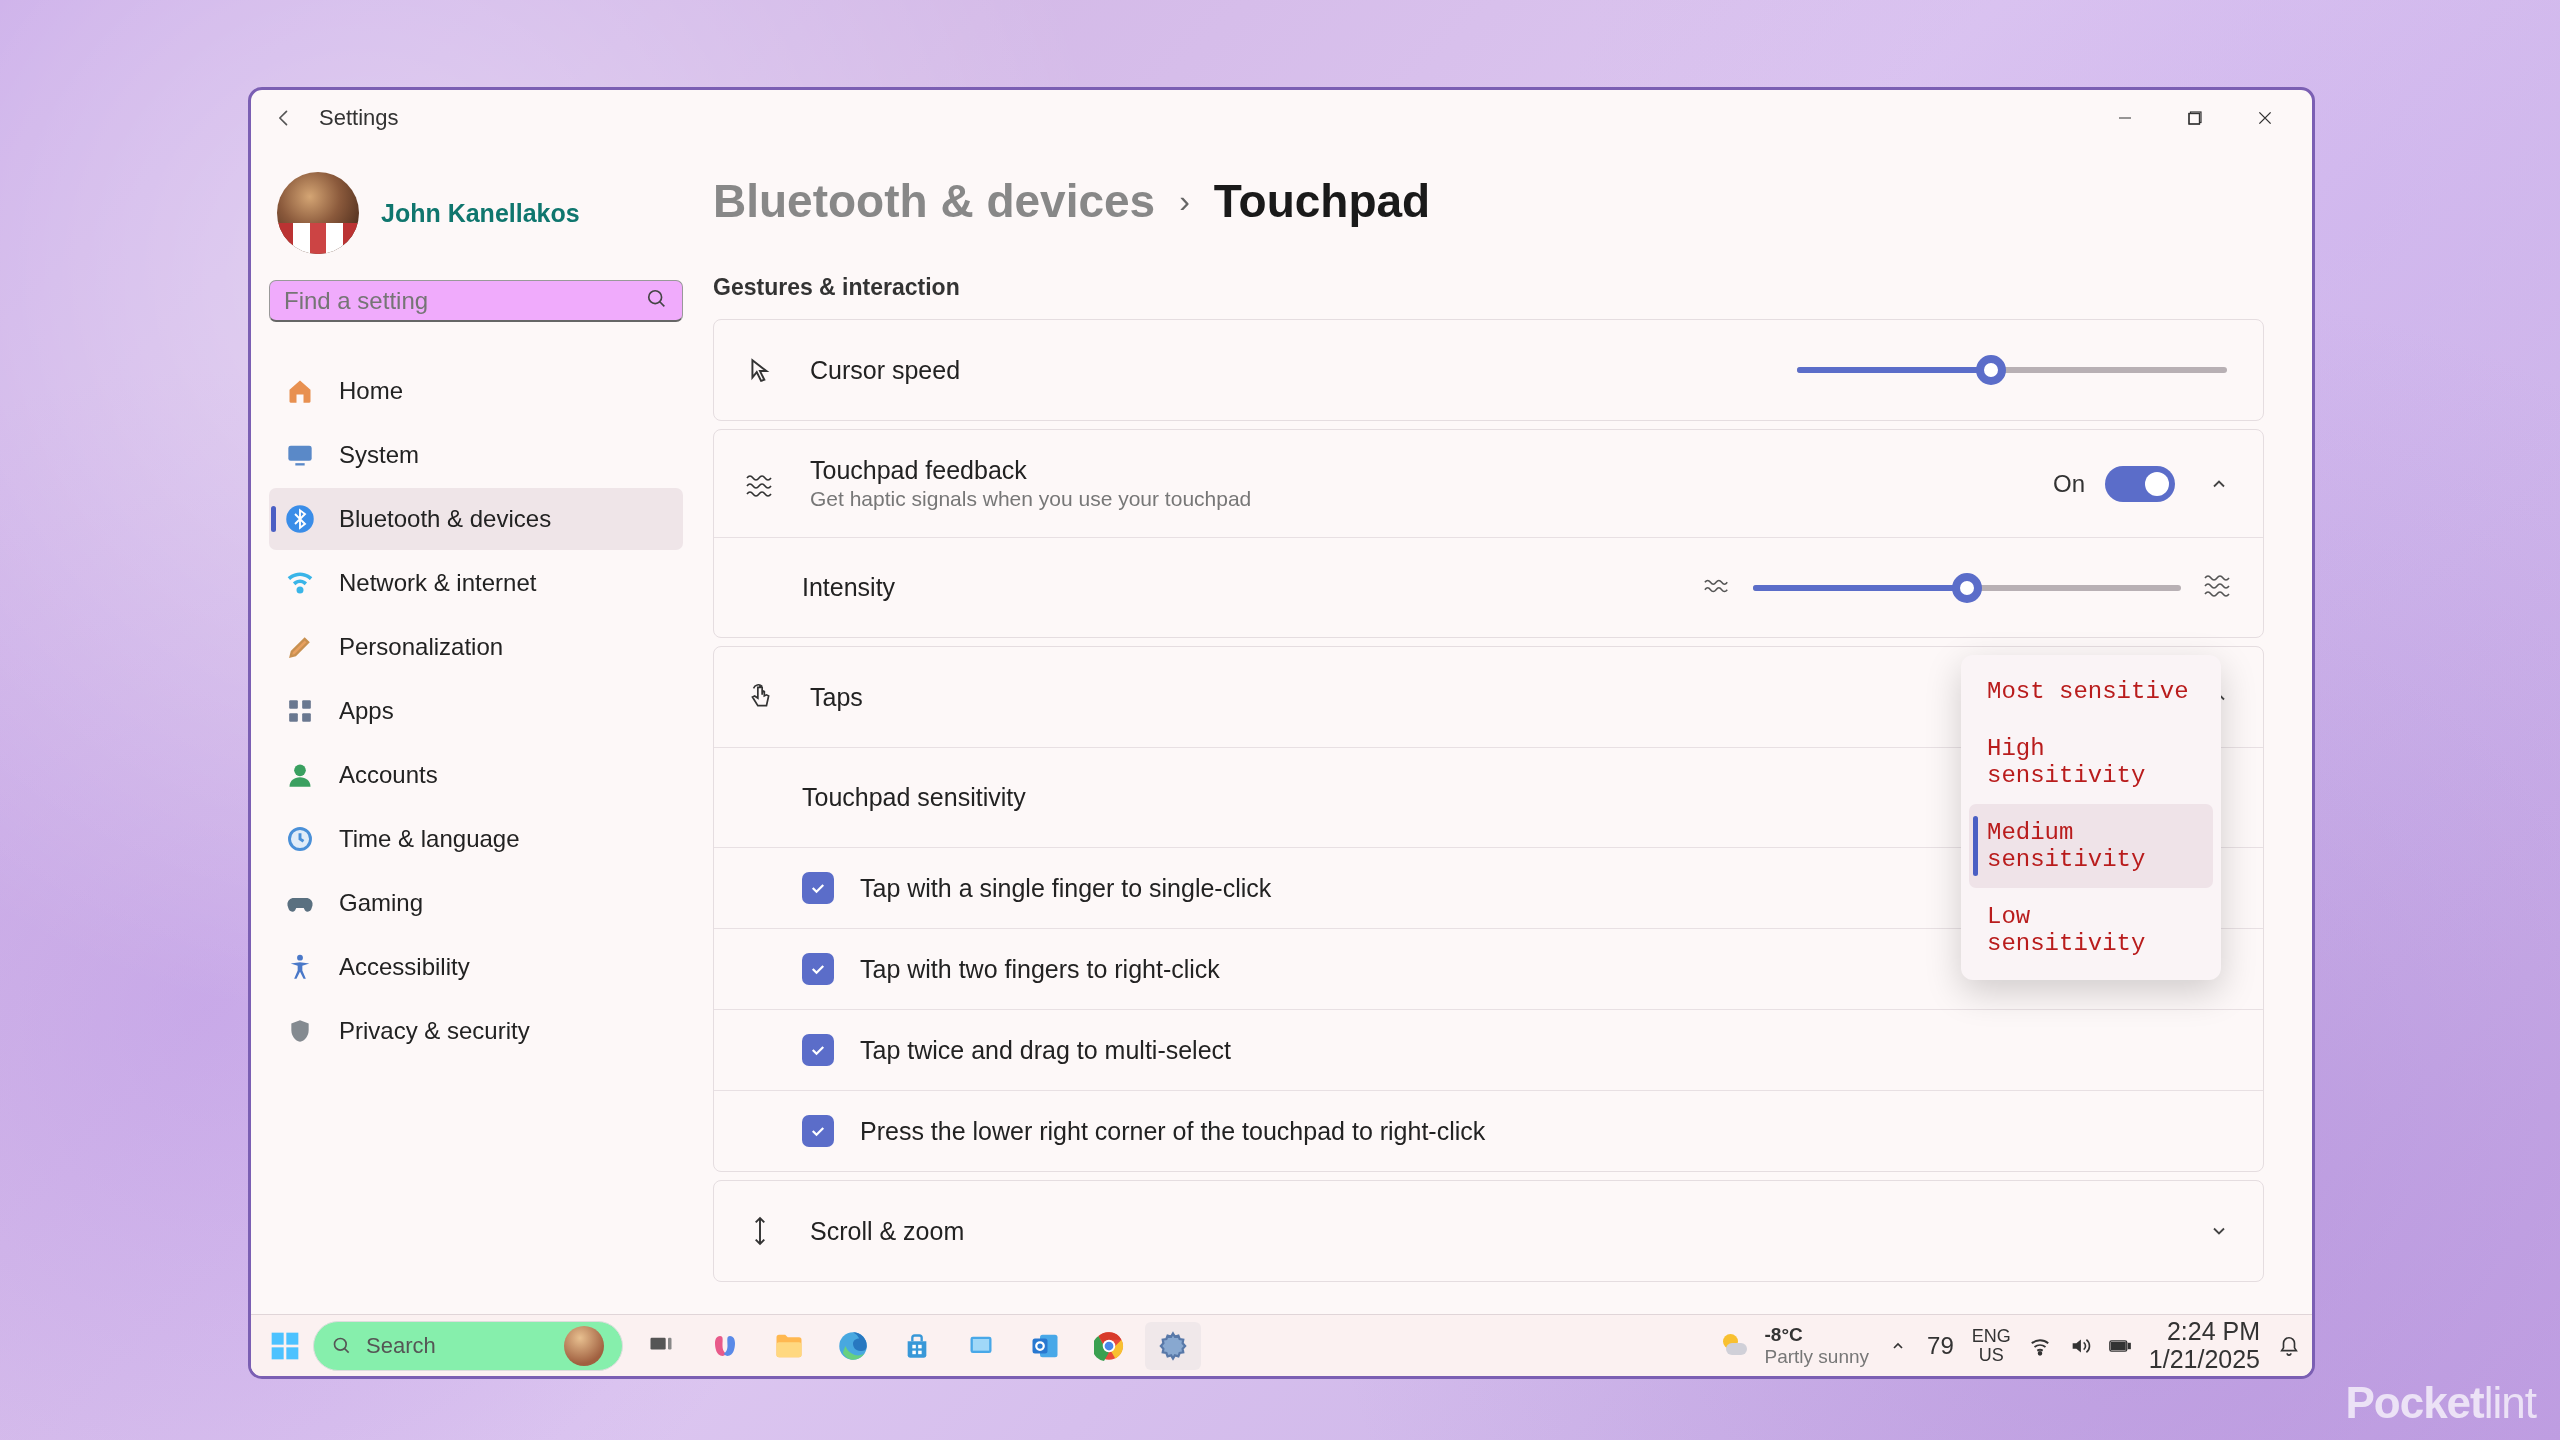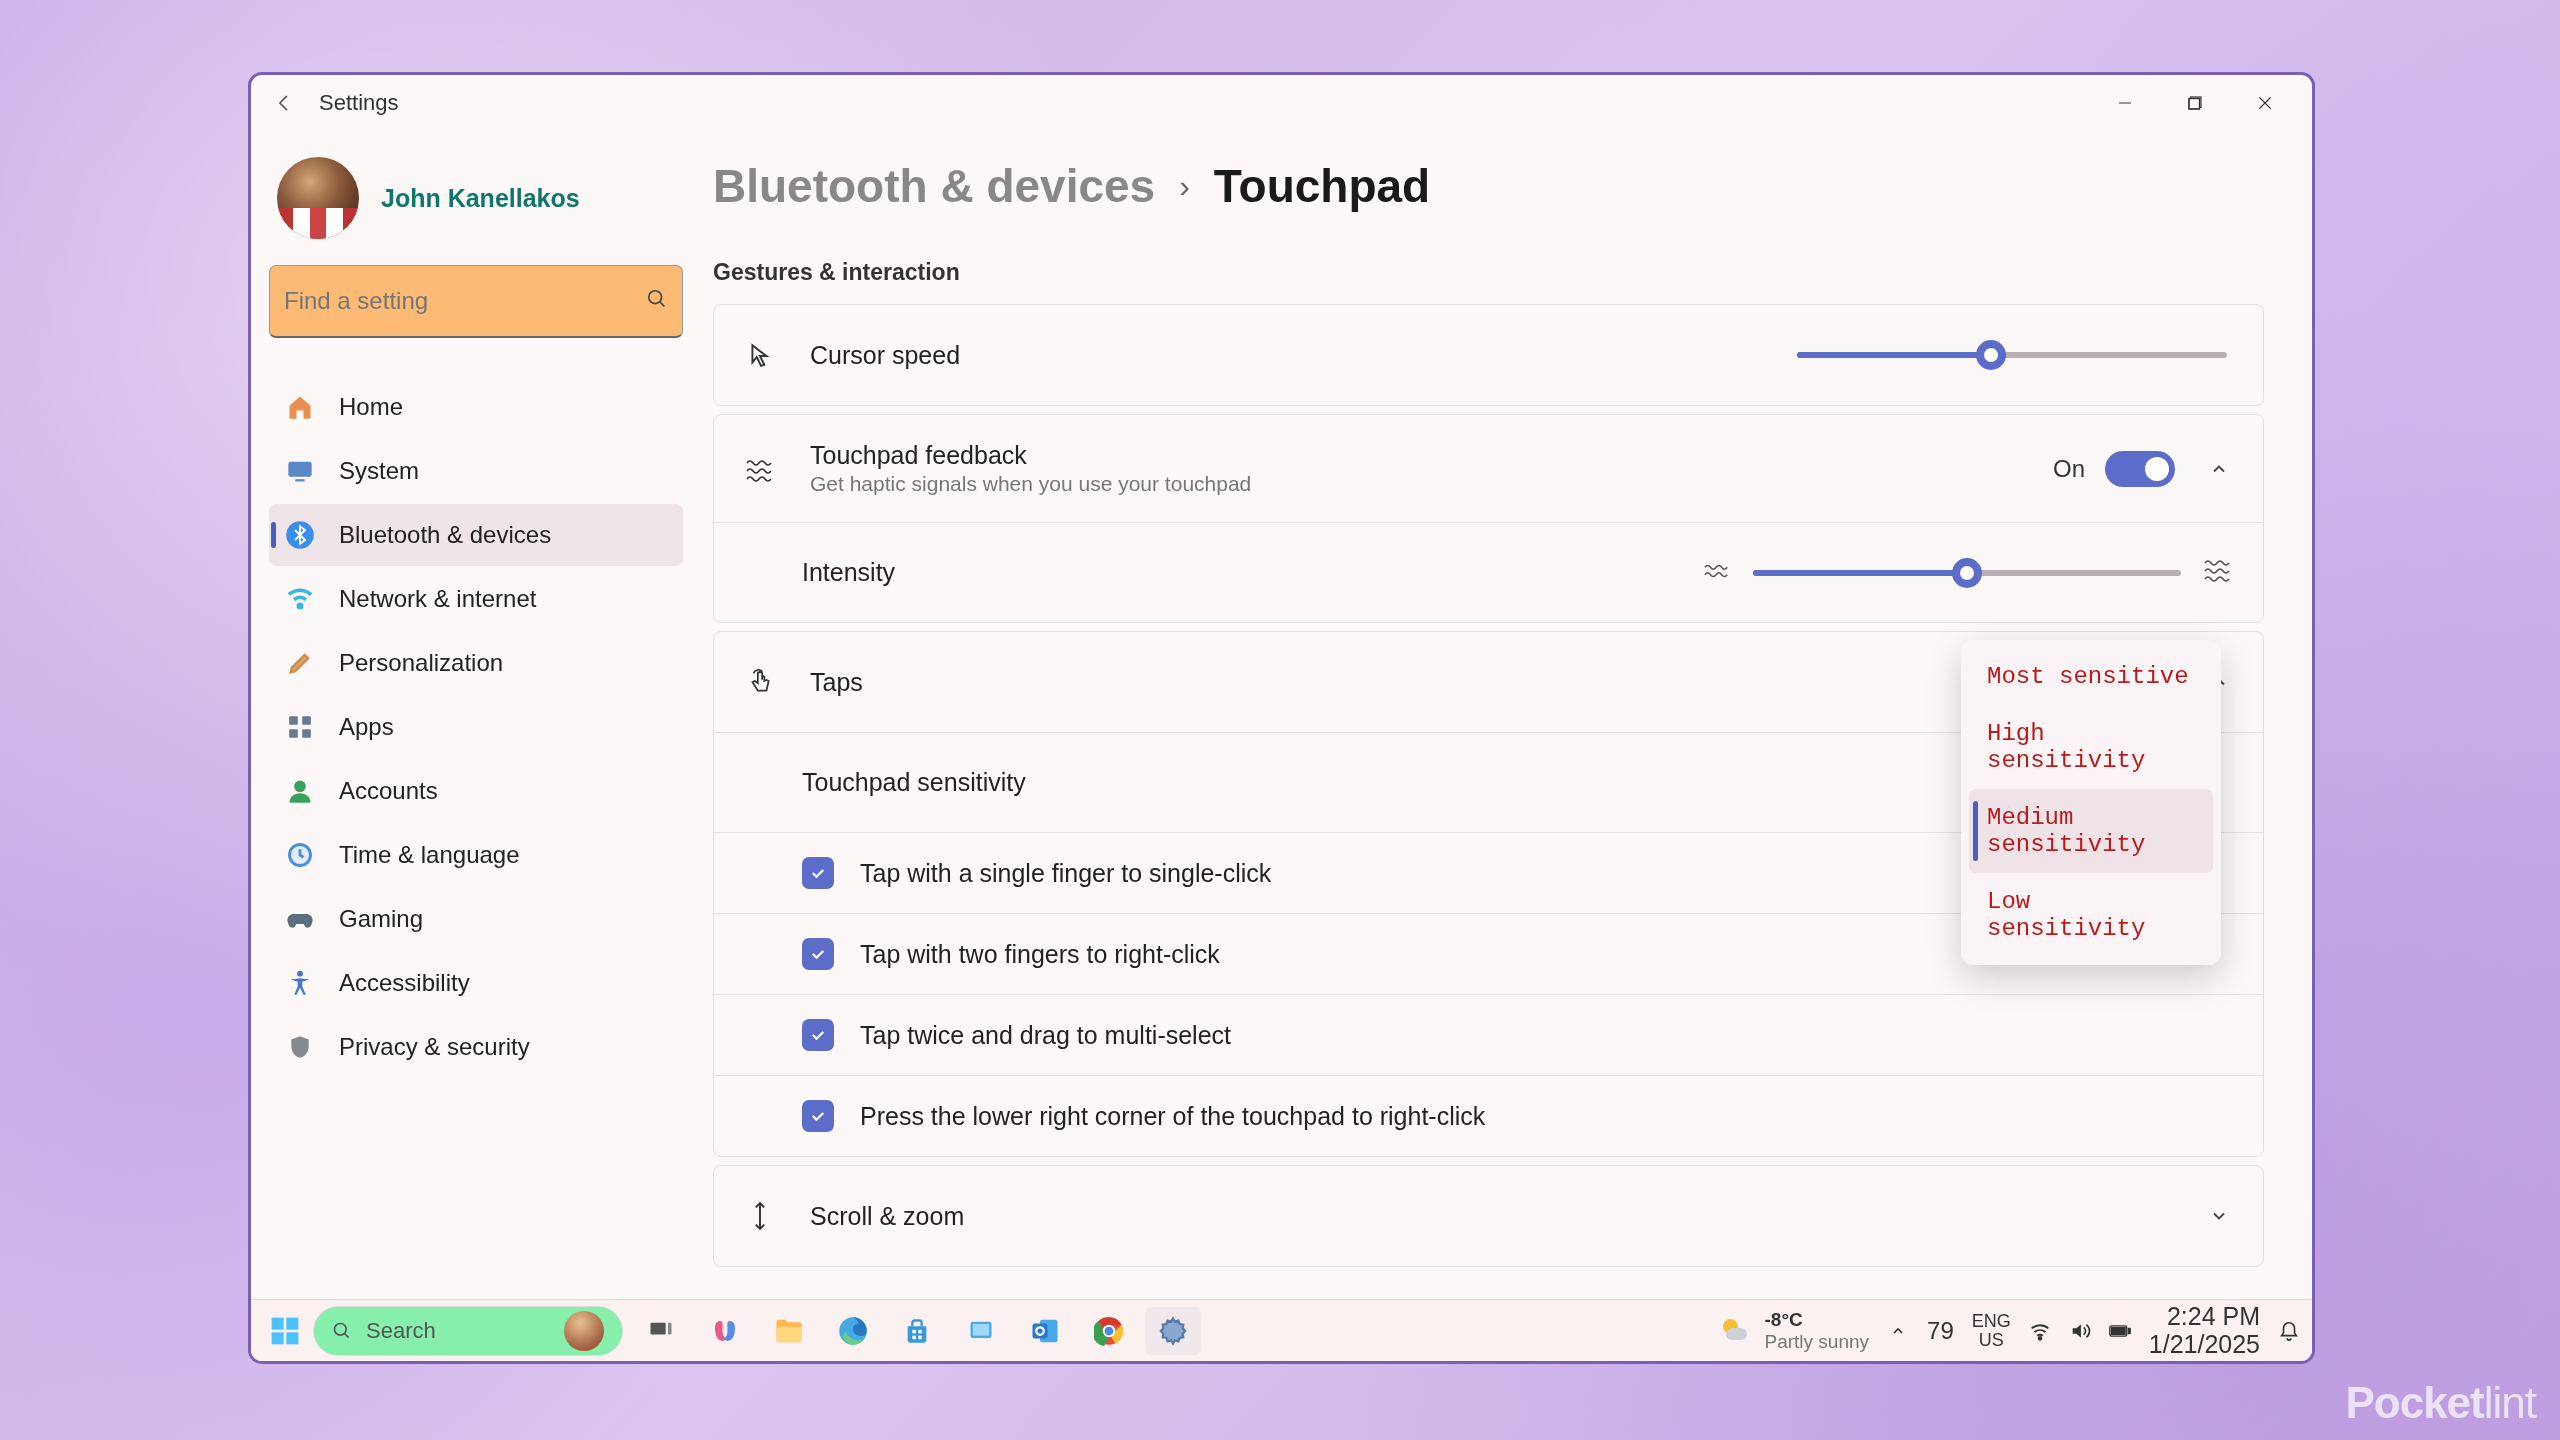--- a/index.html
+++ b/index.html
@@ -19,21 +19,21 @@
     radial-gradient(circle at 15% 20%, rgba(255,255,255,0.4) 0%, transparent 30%),
     radial-gradient(circle at 85% 80%, rgba(160,120,210,0.35) 0%, transparent 35%),
     radial-gradient(circle at 50% 50%, rgba(255,255,255,0.2) 0%, transparent 40%),
     radial-gradient(circle at 8% 70%, rgba(180,140,230,0.4) 0%, transparent 25%),
     radial-gradient(circle at 92% 15%, rgba(200,170,240,0.3) 0%, transparent 30%);
 }
 
 .window {
   position: absolute;
   left: 248px;
-  top: 72px;
+  top: 87px;
   width: 2067px;
   height: 1292px;
   background: #fdf8f8;
   border: 3px solid #7b5fb3;
   border-radius: 14px;
   overflow: hidden;
 }
 
 
 .titlebar {
@@ -82,26 +82,26 @@
 .avatar::after {
   content: '';
   position: absolute;
   bottom: 0; left: 0; right: 0; height: 38%;
   background: linear-gradient(90deg, #b33 0%, #b33 20%, #fff 20%, #fff 40%, #c44 40%, #c44 60%, #fff 60%, #fff 80%, #b33 80%);
 }
 .user-name { font-size: 25px; font-weight: 600; color: #0f766e; }
 
 .search-box {
   display: flex; align-items: center;
-  height: 73px;
+  height: 42px;
   border: 1.5px solid #999;
   border-bottom: 2px solid #666;
   border-radius: 7px;
   padding: 0 14px;
-  background: #fdba74;
+  background: #f0abfc;
 }
 .search-input {
   flex: 1; border: none; outline: none; background: transparent;
   font-size: 24px; color: #666;
 }
 .search-icon svg { width: 22px; height: 22px; stroke: #444; fill: none; stroke-width: 1.8; }
 
 .nav-list { margin-top: 38px; }
 .nav-item {
   display: flex; align-items: center;

